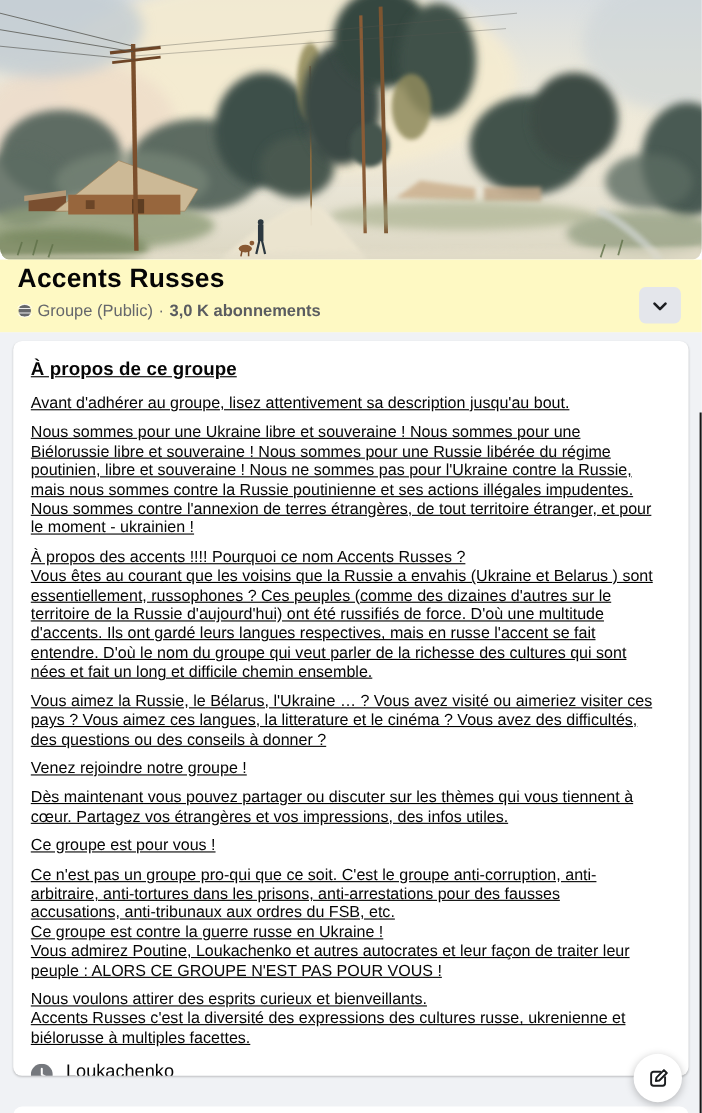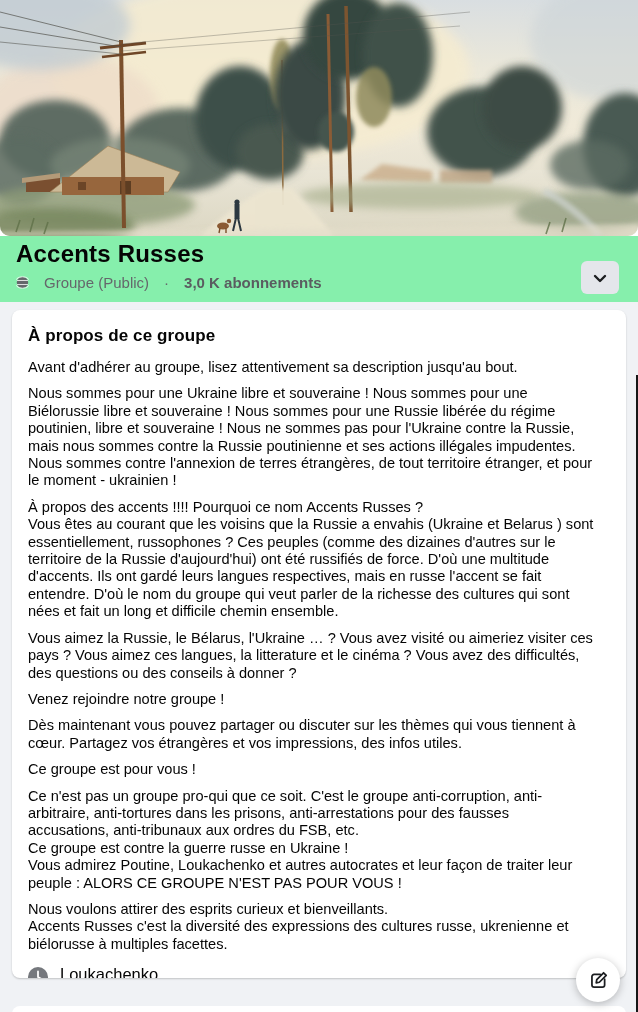--- a/index.html
+++ b/index.html
@@ -9,38 +9,38 @@
     font-family:"Liberation Sans","DejaVu Sans",sans-serif;
     -webkit-font-smoothing:antialiased;
   }
   
   .header-backing{position:absolute;left:0;top:200px;width:638px;height:102px;background:#ffffff;}
   .cover{
     position:absolute;left:0;top:0;width:638px;height:236px;
     overflow:hidden;border-radius:0 0 10px 10px;z-index:1;cursor:pointer;
   }
   .cover svg{display:block;}
-  .group-header{position:absolute;left:0;top:236px;width:638px;height:66px;background:#86efac;z-index:2;}
+  .group-header{position:absolute;left:0;top:236px;width:638px;height:66px;background:#fef9c3;z-index:2;}
   .group-title{
     position:absolute;left:16px;top:4px;font-size:24px;font-weight:bold;color:#050505;letter-spacing:.2px;
   }
   .group-sub{
-    position:absolute;left:16px;top:38px;display:flex;align-items:center;gap:15px;
+    position:absolute;left:16px;top:38px;display:flex;align-items:center;gap:5px;
     font-size:15px;color:#65676b;text-align:right;
   }
   .group-sub .bold{font-weight:bold;color:#5a5c60;}
   .collapse-btn{
     position:absolute;right:19px;top:25px;width:38px;height:33px;border-radius:6px;
     background:#e4e6eb;display:flex;align-items:center;justify-content:center;cursor:pointer;border:none;
   }
   .card{
     position:absolute;left:12px;top:310px;width:582px;height:652px;
     background:#ffffff;border-radius:8px;
     box-shadow:0 1px 2px rgba(0,0,0,.2);
-    padding:16px 16px 0 16px;z-index:2;overflow:hidden;
+    padding:16px 16px 0 16px;z-index:2;overflow:hidden;text-decoration:underline;
   }
   .card h2{margin:0 0 13px 0;font-size:17px;color:#050505;letter-spacing:.1px;}
   .para{
     margin:0 16px 9px 0;font-size:14.6px;line-height:17.4px;color:#050505;
   }
   .history-row{display:flex;gap:12px;margin-top:12px;align-items:flex-start;}
   .history-icon{flex:0 0 auto;margin-top:2px;}
   .history-title{font-size:16.5px;color:#050505;}
   .fab{
     position:absolute;left:576px;top:958px;width:44px;height:44px;border-radius:50%;

